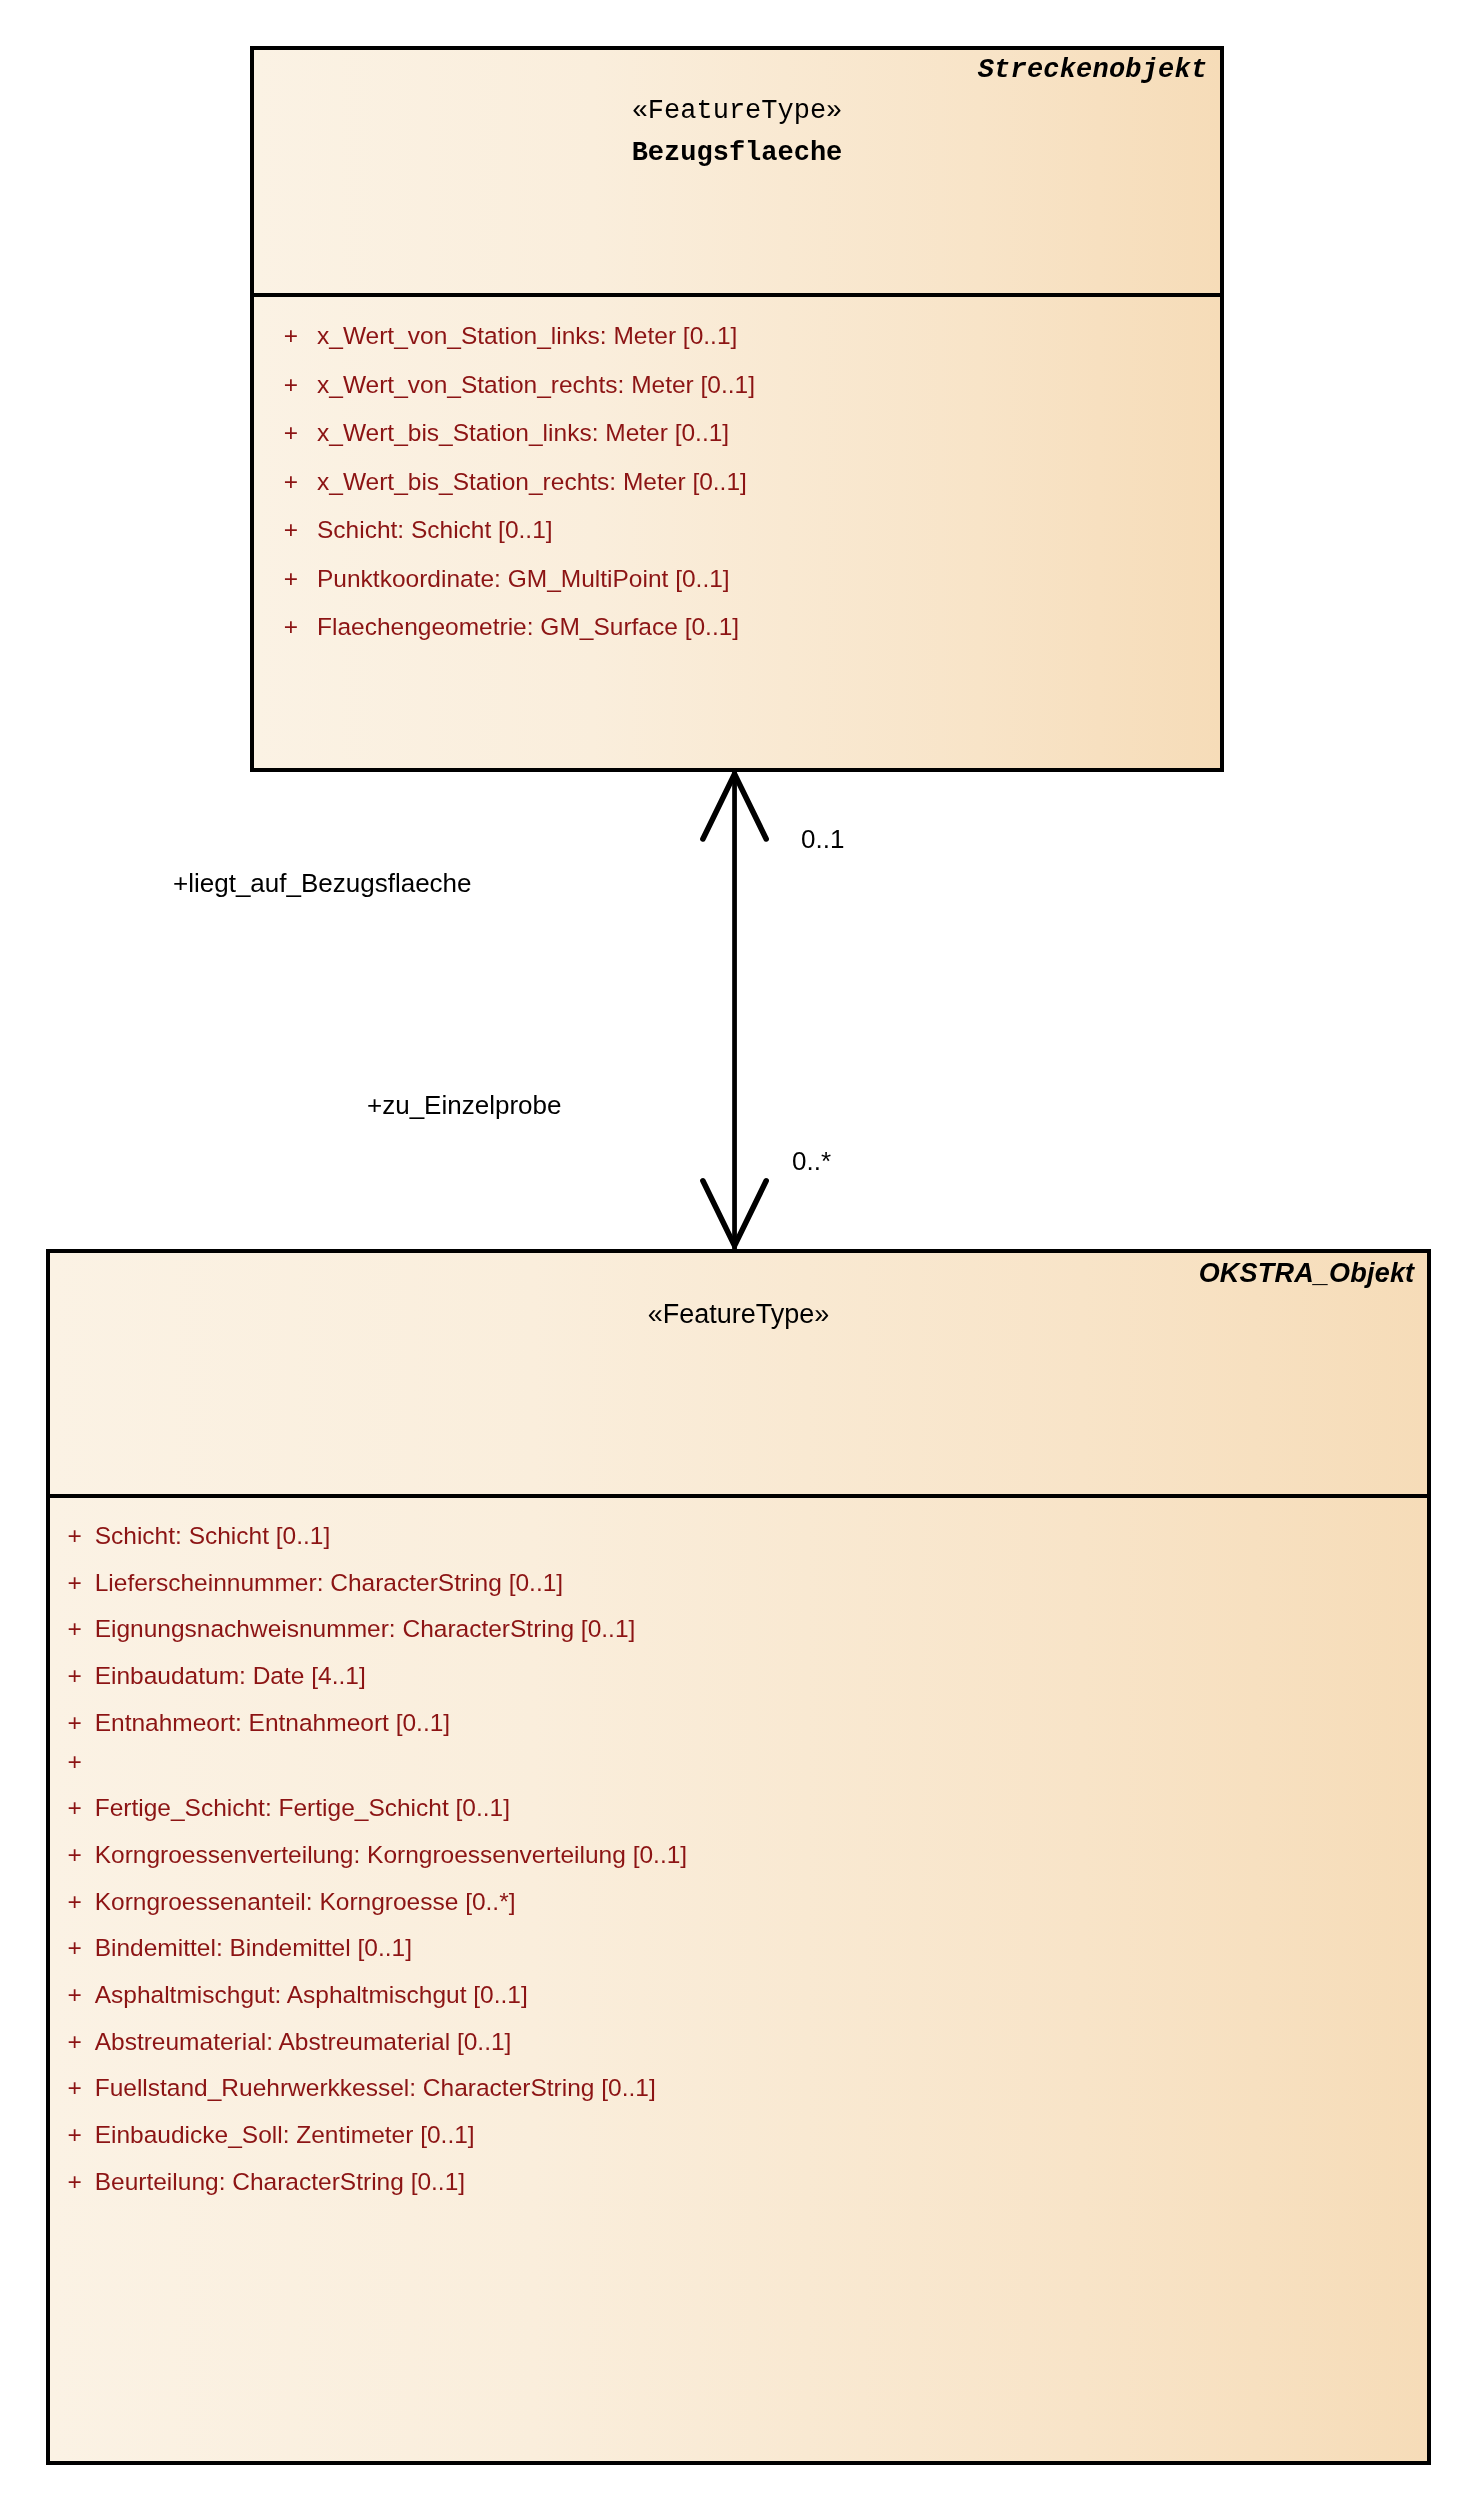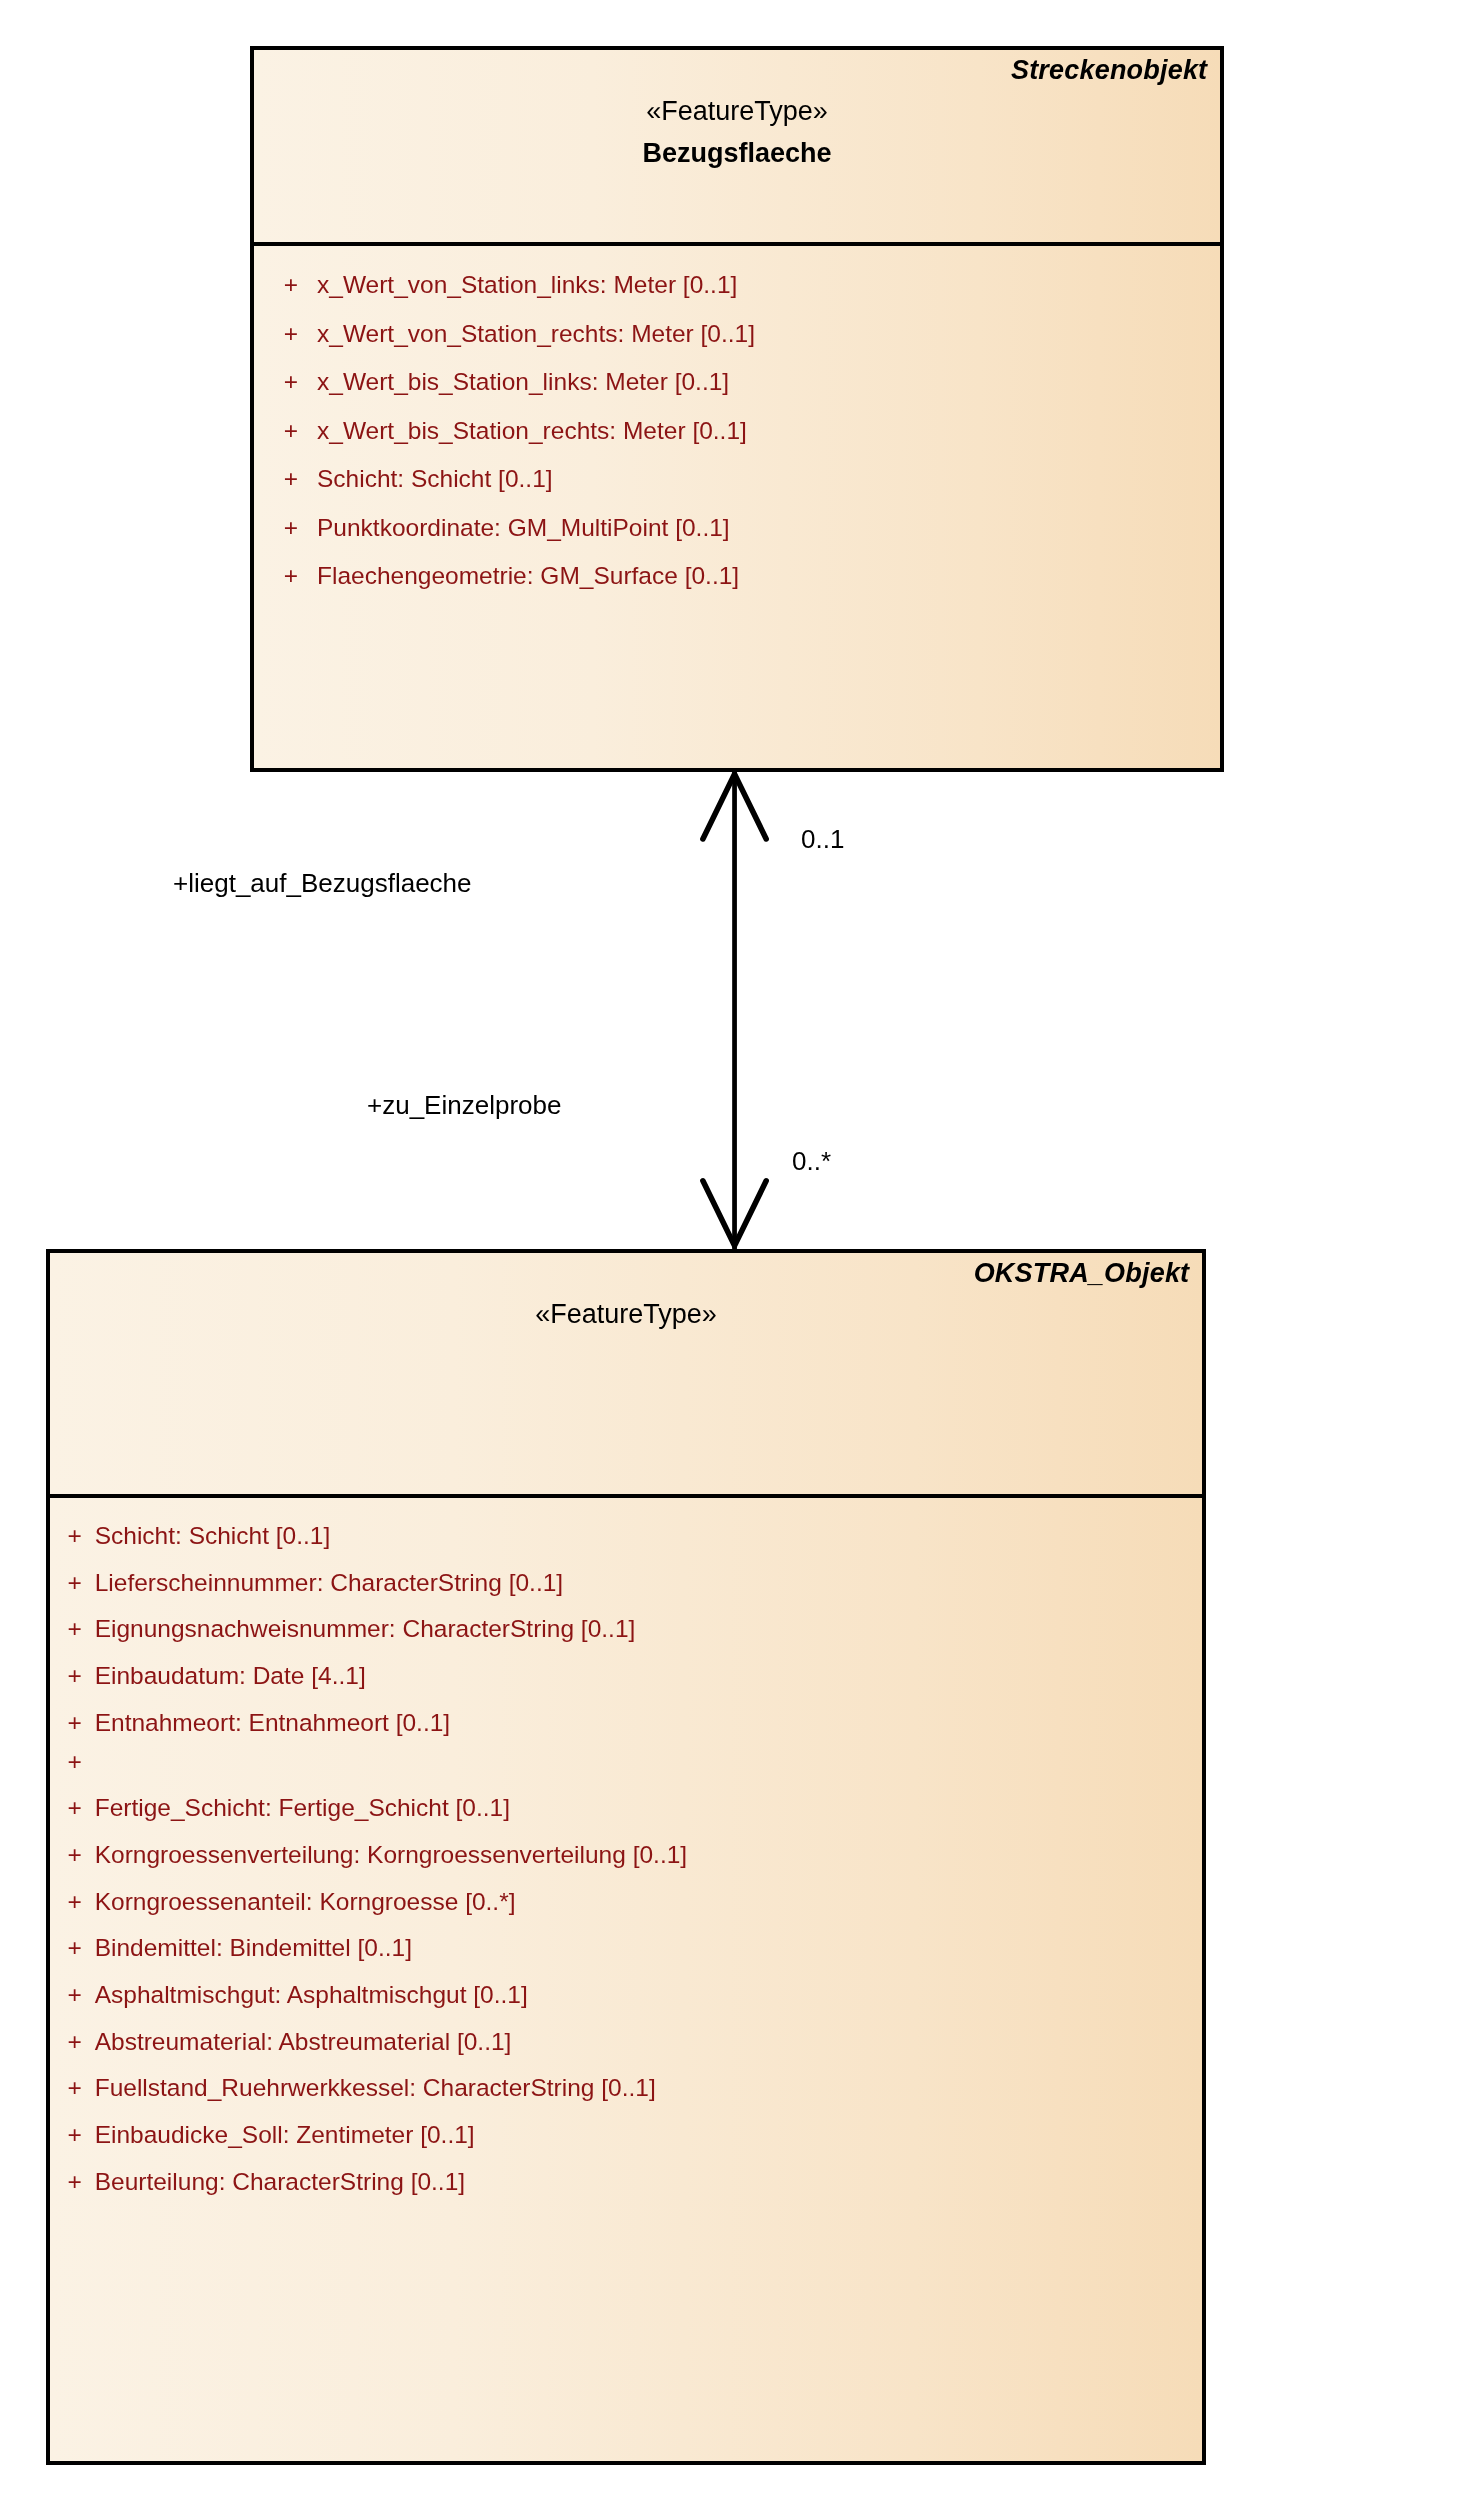--- a/index.html
+++ b/index.html
@@ -104,30 +104,30 @@
     margin-top: 8px;
   }
 
   
   #class-bezugsflaeche {
     left: 250px;
     top: 46px;
     width: 974px;
     height: 726px;
   }
-  #class-bezugsflaeche .class-header { height: 192px; }
+  #class-bezugsflaeche .class-header { height: 243px; font-family: Liberation Mono, monospace; }
   #class-bezugsflaeche .attr-list { padding-left: 11px; }
   #class-bezugsflaeche .attr-row { padding: 8px 0; }
   #class-bezugsflaeche .attr-vis { width: 52px; }
 
   
   #class-einzelprobe {
     left: 46px;
     top: 1249px;
-    width: 1160px;
+    width: 1385px;
     height: 1216px;
   }
   #class-einzelprobe .class-header { height: 241px; }
   #class-einzelprobe .attr-list { padding-left: 4.7px; }
   #class-einzelprobe .attr-row { padding: 7.1px 0; }
   #class-einzelprobe .attr-vis { width: 40px; }
 
   
   .assoc-svg {
     position: absolute;

